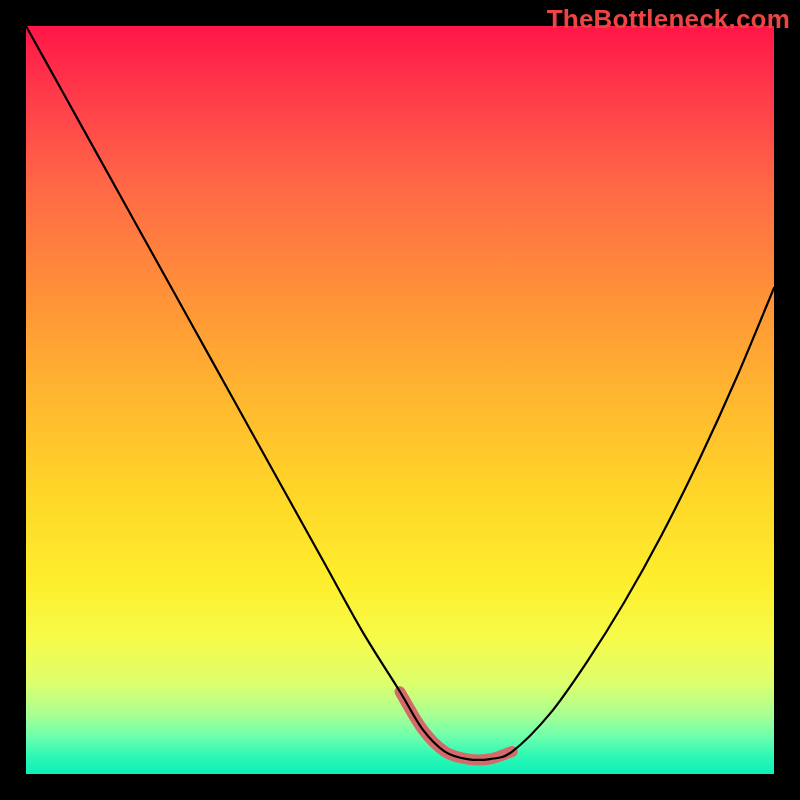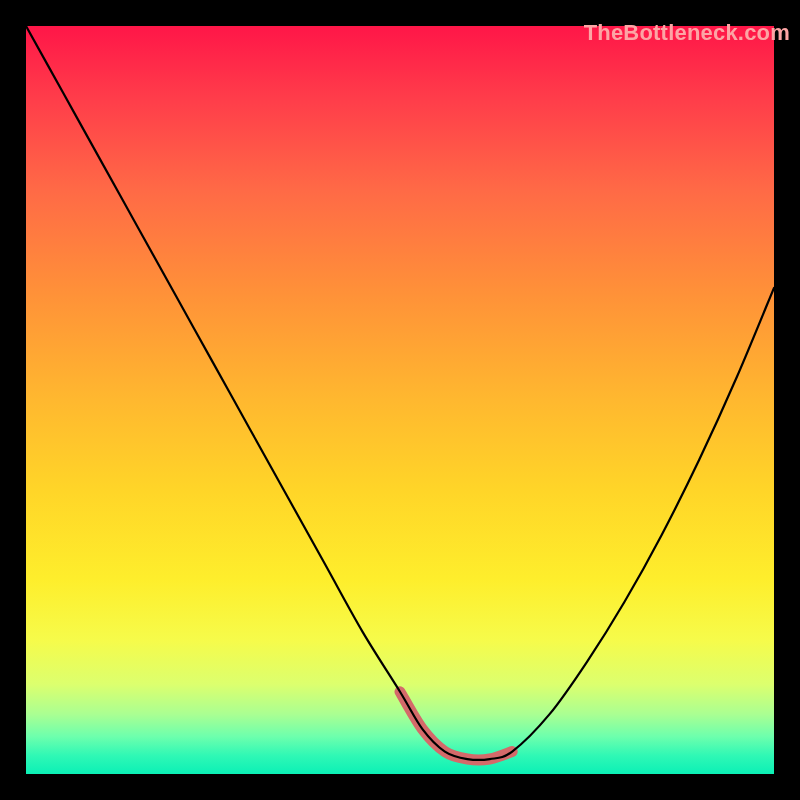--- a/index.html
+++ b/index.html
@@ -12,24 +12,24 @@
     overflow: hidden;
   }
   .frame {
     position: relative;
     width: 800px;
     height: 800px;
     background: #000;
   }
   .watermark {
     position: absolute;
-    top: 20px;
+    top: 4px;
     right: 10px;
-    color: #fca5a5;
-    font-size: 22px;
+    color: #ef4444;
+    font-size: 26px;
     font-weight: 600;
     letter-spacing: 0.2px;
     z-index: 5;
     user-select: none;
   }
   .plot {
     position: absolute;
     left: 26px;
     top: 26px;
     width: 748px;

